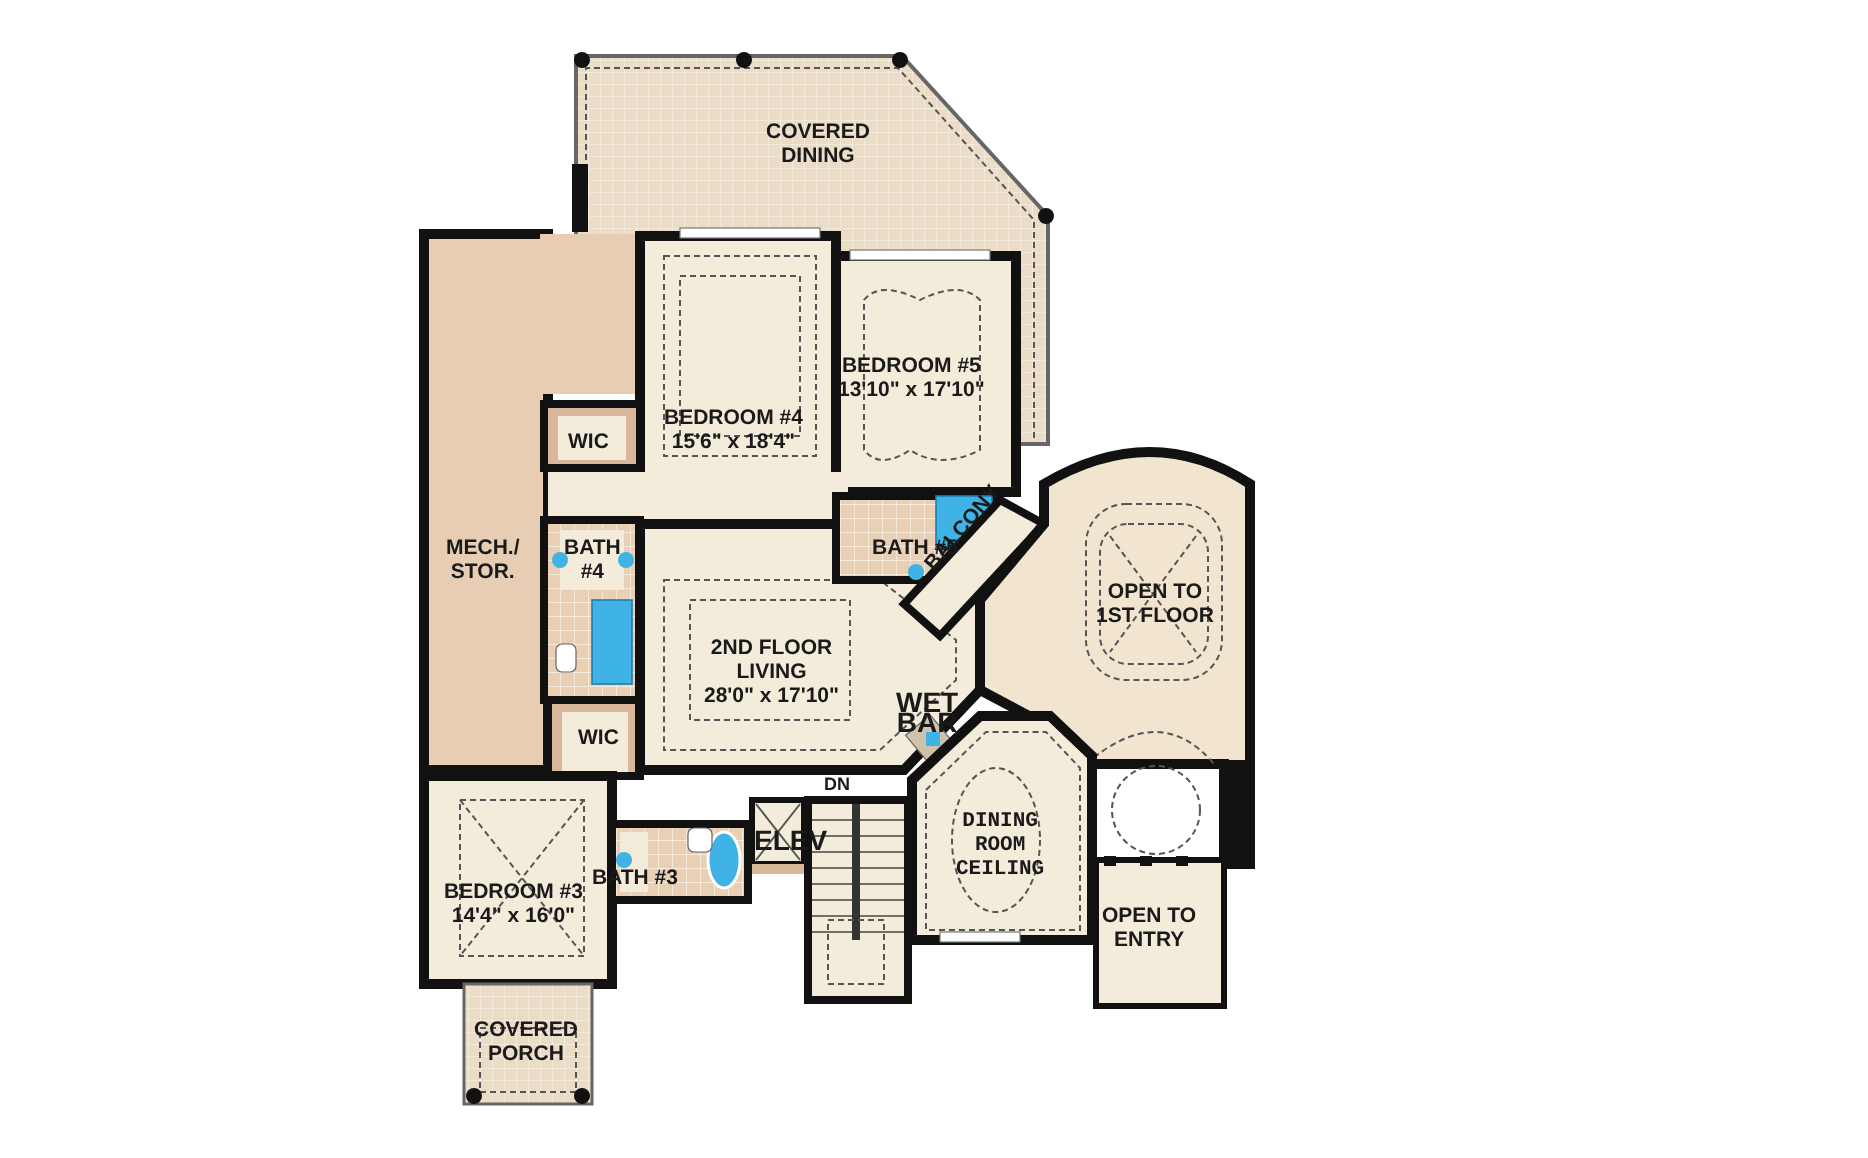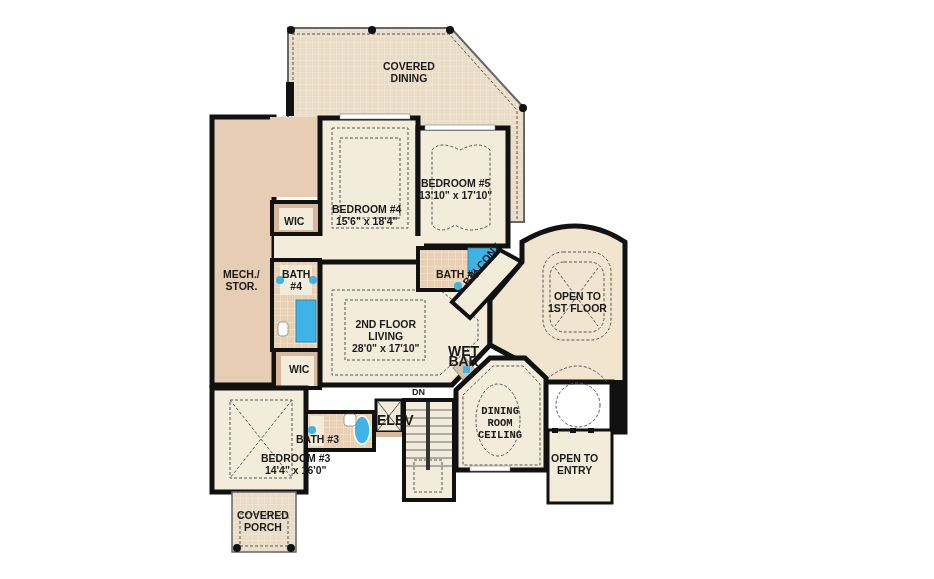--- a/index.html
+++ b/index.html
@@ -206,21 +206,21 @@
   <span>DN</span>
 </div>
 <div class="lbl" style="left:377px;top:414px;font-size:14px;">
   <span>ELEV</span>
 </div>
 <div class="lbl" style="left:478px;top:405px;font-family:Liberation Mono, monospace;">
   <span>DINING</span>
     <span>ROOM</span>
     <span>CEILING</span>
 </div>
-<div class="lbl" style="left:222px;top:452px;margin-left:39px;">
+<div class="lbl" style="left:222px;top:440px;">
   <span>BEDROOM #3</span>
     <span>14'4" x 16'0"</span>
 </div>
 <div class="lbl" style="left:296px;top:433px;text-align:center;">
   <span>BATH #3</span>
 </div>
 <div class="lbl" style="left:551px;top:452px;">
   <span>OPEN TO</span>
     <span>ENTRY</span>
 </div>

